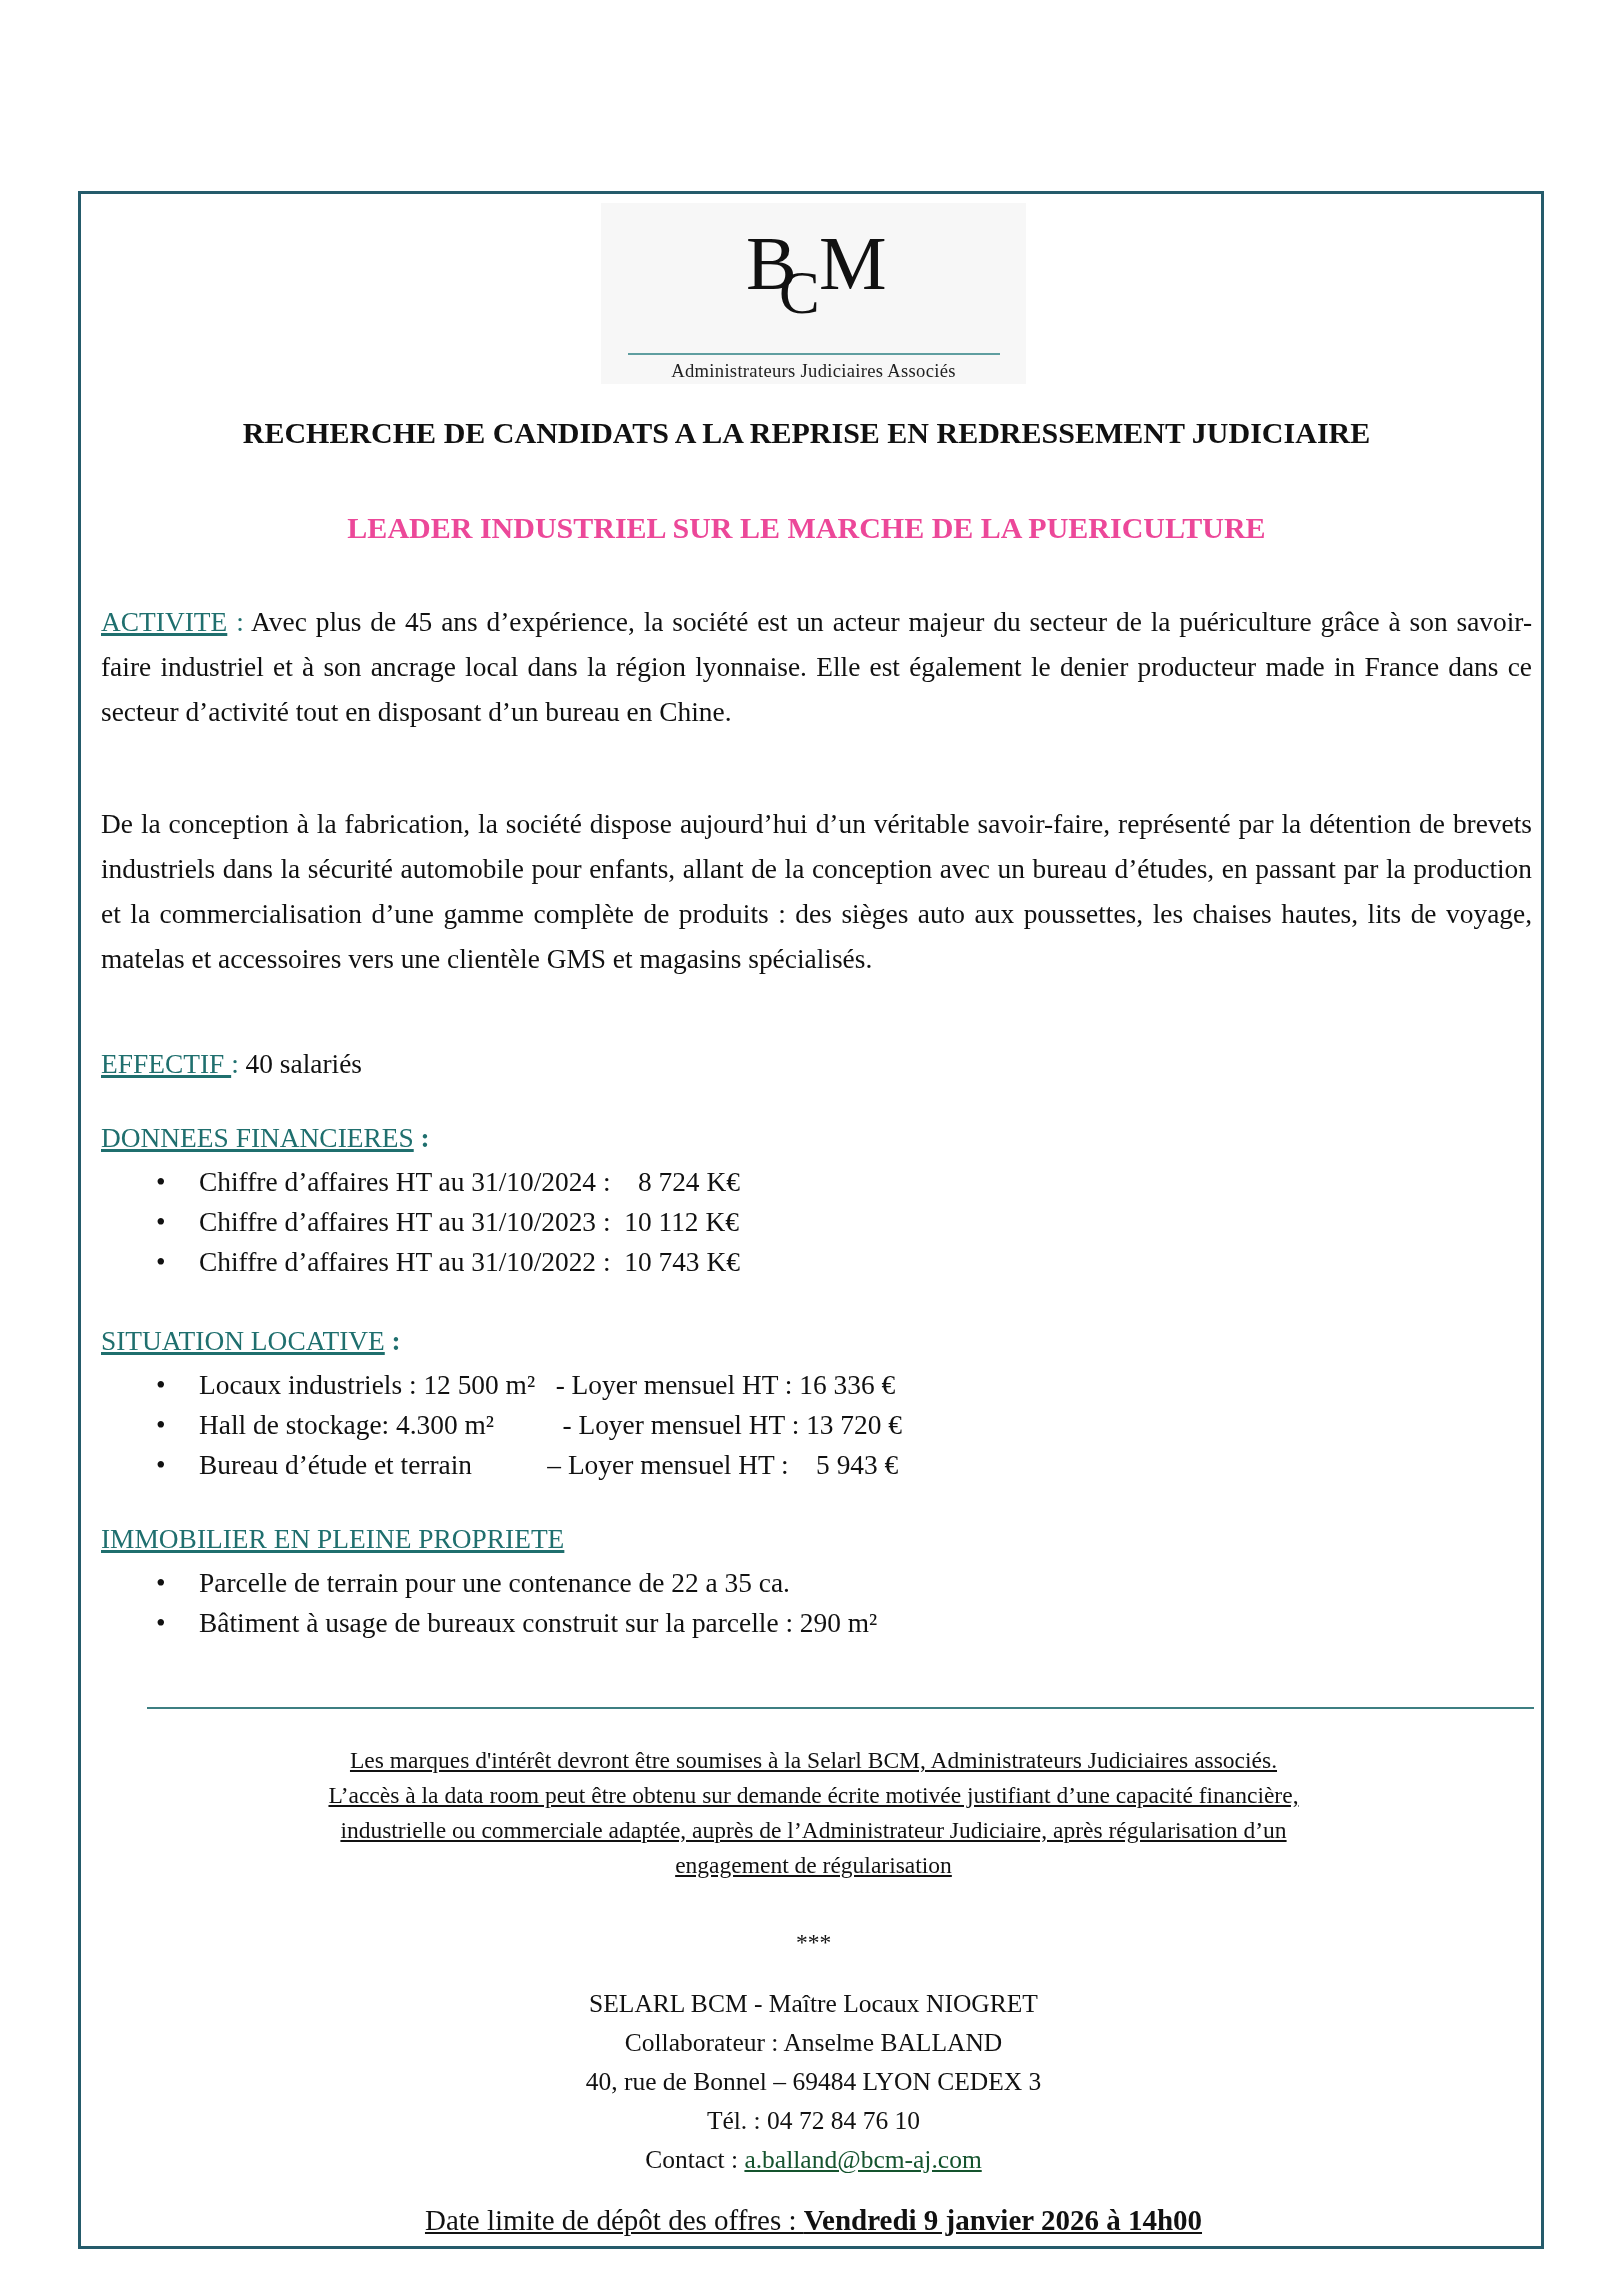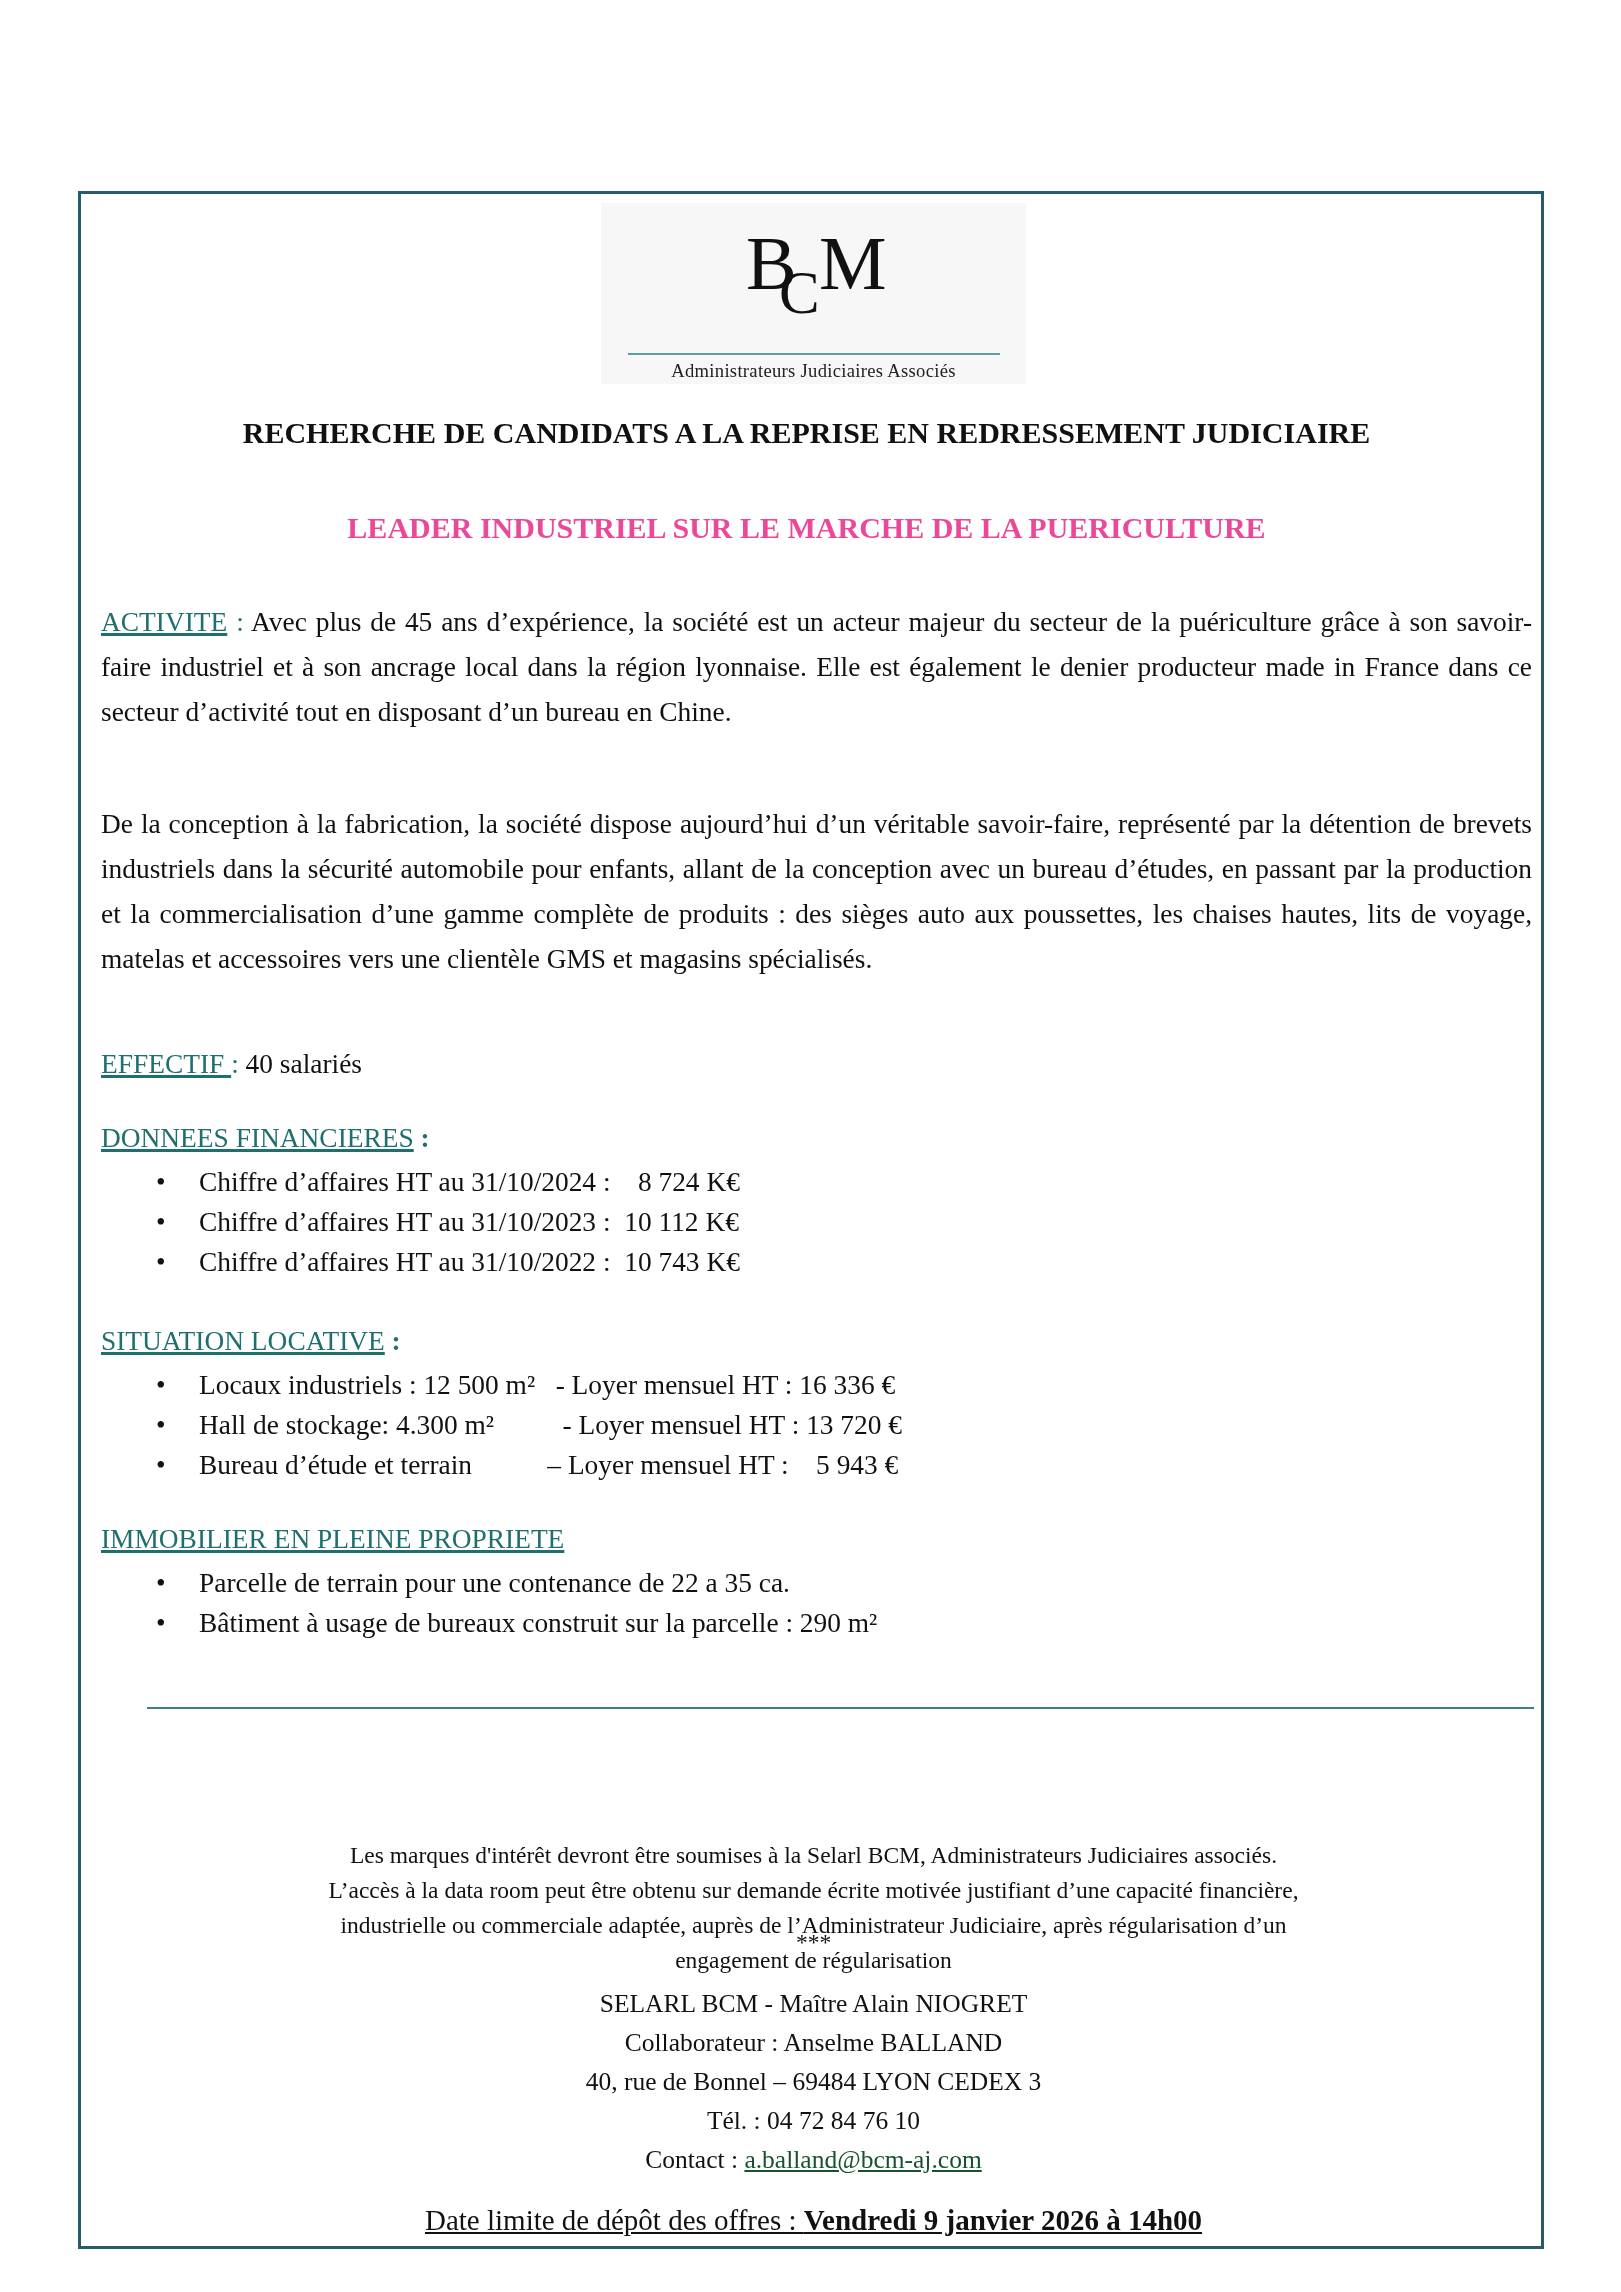--- a/index.html
+++ b/index.html
@@ -32,21 +32,21 @@
   .sec-loc { top: 1326px; }
   .sec-immo { top: 1524px; }
   ul.bl { position: absolute; left: 101px; margin: 0; padding: 0; list-style: none; font-size: 27.4px; line-height: 40px; }
   ul.bl li { position: relative; padding-left: 98px; white-space: pre; }
   ul.bl li .bullet { position: absolute; left: 55px; top: 0; }
   .ul-fin { top: 1162px; }
   .ul-loc { top: 1365px; }
   .ul-immo { top: 1563px; }
   .rule { position: absolute; left: 147px; width: 1387px; top: 1707px; height: 2px; background: #3d7f82; }
   .center { position: absolute; left: 88px; width: 1451px; text-align: center; font-size: 23.5px; line-height: 35px; }
-  .notice { top: 1838px; }
+  .notice { top: 1743px; text-decoration: underline; }
   .stars { top: 1925px; }
   .contact { top: 1984px; font-size: 25.5px; line-height: 39px; }
   .email { color: #14532d; text-decoration: underline; }
   .deadline { top: 2203px; font-size: 29px; text-decoration: underline; }
   .deadline b { font-weight: bold; }
 </style>
 </head>
 <body>
 
 <div class="frame"></div>
@@ -104,21 +104,21 @@
 <div class="center notice">
   <div>Les marques d'intérêt devront être soumises à la Selarl BCM, Administrateurs Judiciaires associés.</div>
   <div>L’accès à la data room peut être obtenu sur demande écrite motivée justifiant d’une capacité financière,</div>
   <div>industrielle ou commerciale adaptée, auprès de l’Administrateur Judiciaire, après régularisation d’un</div>
   <div>engagement de régularisation</div>
 </div>
 
 <div class="center stars">***</div>
 
 <div class="center contact">
-  <div>SELARL BCM - Maître Alain NIOGRET</div>
+  <div>SELARL BCM - Maître Locaux NIOGRET</div>
   <div>Collaborateur : Anselme BALLAND</div>
   <div>40, rue de Bonnel – 69484 LYON CEDEX 3</div>
   <div>Tél. : 04 72 84 76 10</div>
   <div>
     <span>Contact : </span><a class="email" href="mailto:a.balland@bcm-aj.com">a.balland@bcm-aj.com</a>
   </div>
 </div>
 
 <div class="center deadline">
   <span>Date limite de dépôt des offres : </span><b>Vendredi 9 janvier 2026 à 14h00</b>

